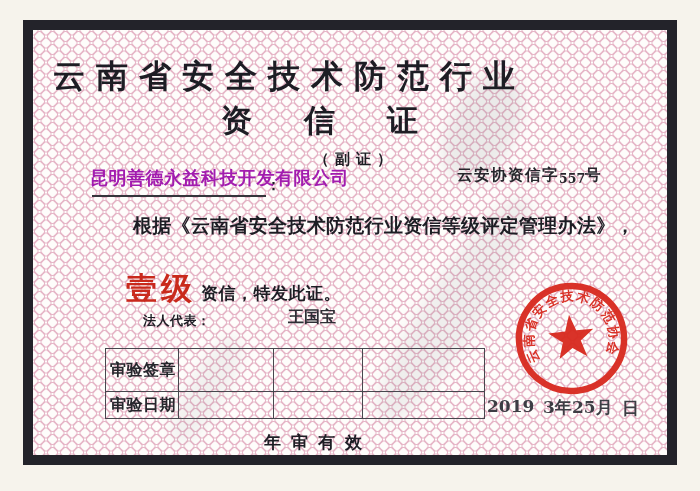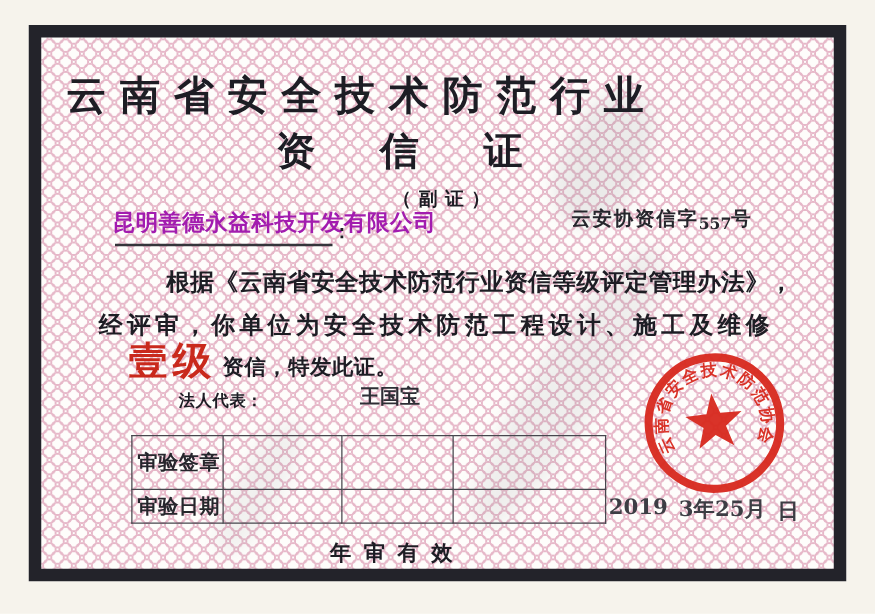--- a/index.html
+++ b/index.html
@@ -49,21 +49,21 @@
   .company-underline { left: 92px; top: 195px; width: 174px; height: 2px; background: #35353b; }
   .company-colon { left: 266px; top: 176px; font-size: 15px; font-weight: 700; }
 
   .cert-number { left: 457px; top: 165px; font-size: 15.5px; font-weight: 700; letter-spacing: 1.5px; color: #26262c; }
   .cert-number .digits { font-size: 12.5px; position: relative; top: 2.5px; letter-spacing: 0; }
 
   .body1 { left: 133px; top: 213px; font-size: 19px; font-weight: 700; letter-spacing: .3px; }
   .body2 { left: 79px;  top: 247px; font-size: 19px; font-weight: 700; letter-spacing: 3.5px; }
 
   .grade-line { left: 103px; top: 268px; display: flex; align-items: baseline; }
-  .grade { font-size: 31px; font-weight: 900; color: var(--grade-red, #c9291c); letter-spacing: 4px; }
+  .grade { font-size: 31px; font-weight: 900; color: var(--grade-red, #c9291c); letter-spacing: 4px; margin-left: 23px; }
   .grade-suffix { font-size: 17px; font-weight: 700; margin-left: 5px; letter-spacing: .5px; }
 
   .legal-label { left: 143px; top: 312px; font-size: 13px; font-weight: 700; letter-spacing: .5px; }
   .legal-name  { left: 288px; top: 307px; font-size: 16px; font-weight: 600; color: #2e2e35; }
 
   .review-table { position: absolute; left: 105px; top: 348px; border-collapse: collapse; table-layout: fixed; }
   .review-table td { border: 1.5px solid #47474e; }
   .review-table .c1 { width: 73px; }
   .review-table .c2 { width: 95px; }
   .review-table .c3 { width: 89px; }
@@ -101,21 +101,20 @@
   <div class="abs title2">资信证</div>
   <div class="abs subtitle">（副证）</div>
 
   <div class="abs company">昆明善德永益科技开发有限公司</div>
   <div class="abs company-underline"></div>
   <div class="abs company-colon">：</div>
 
   <div class="abs cert-number"><span>云安协资信字</span><span class="digits">557</span><span>号</span></div>
 
   <div class="abs body1">根据《云南省安全技术防范行业资信等级评定管理办法》，</div>
-  <div class="abs body2">经评审，你单位为安全技术防范工程设计、施工及维修</div>
 
   <div class="abs grade-line">
     <span class="grade">壹级</span>
     <span class="grade-suffix">资信，特发此证。</span>
   </div>
 
   <div class="abs legal-label">法人代表：</div>
   <div class="abs legal-name">王国宝</div>
 
   <table class="review-table">

